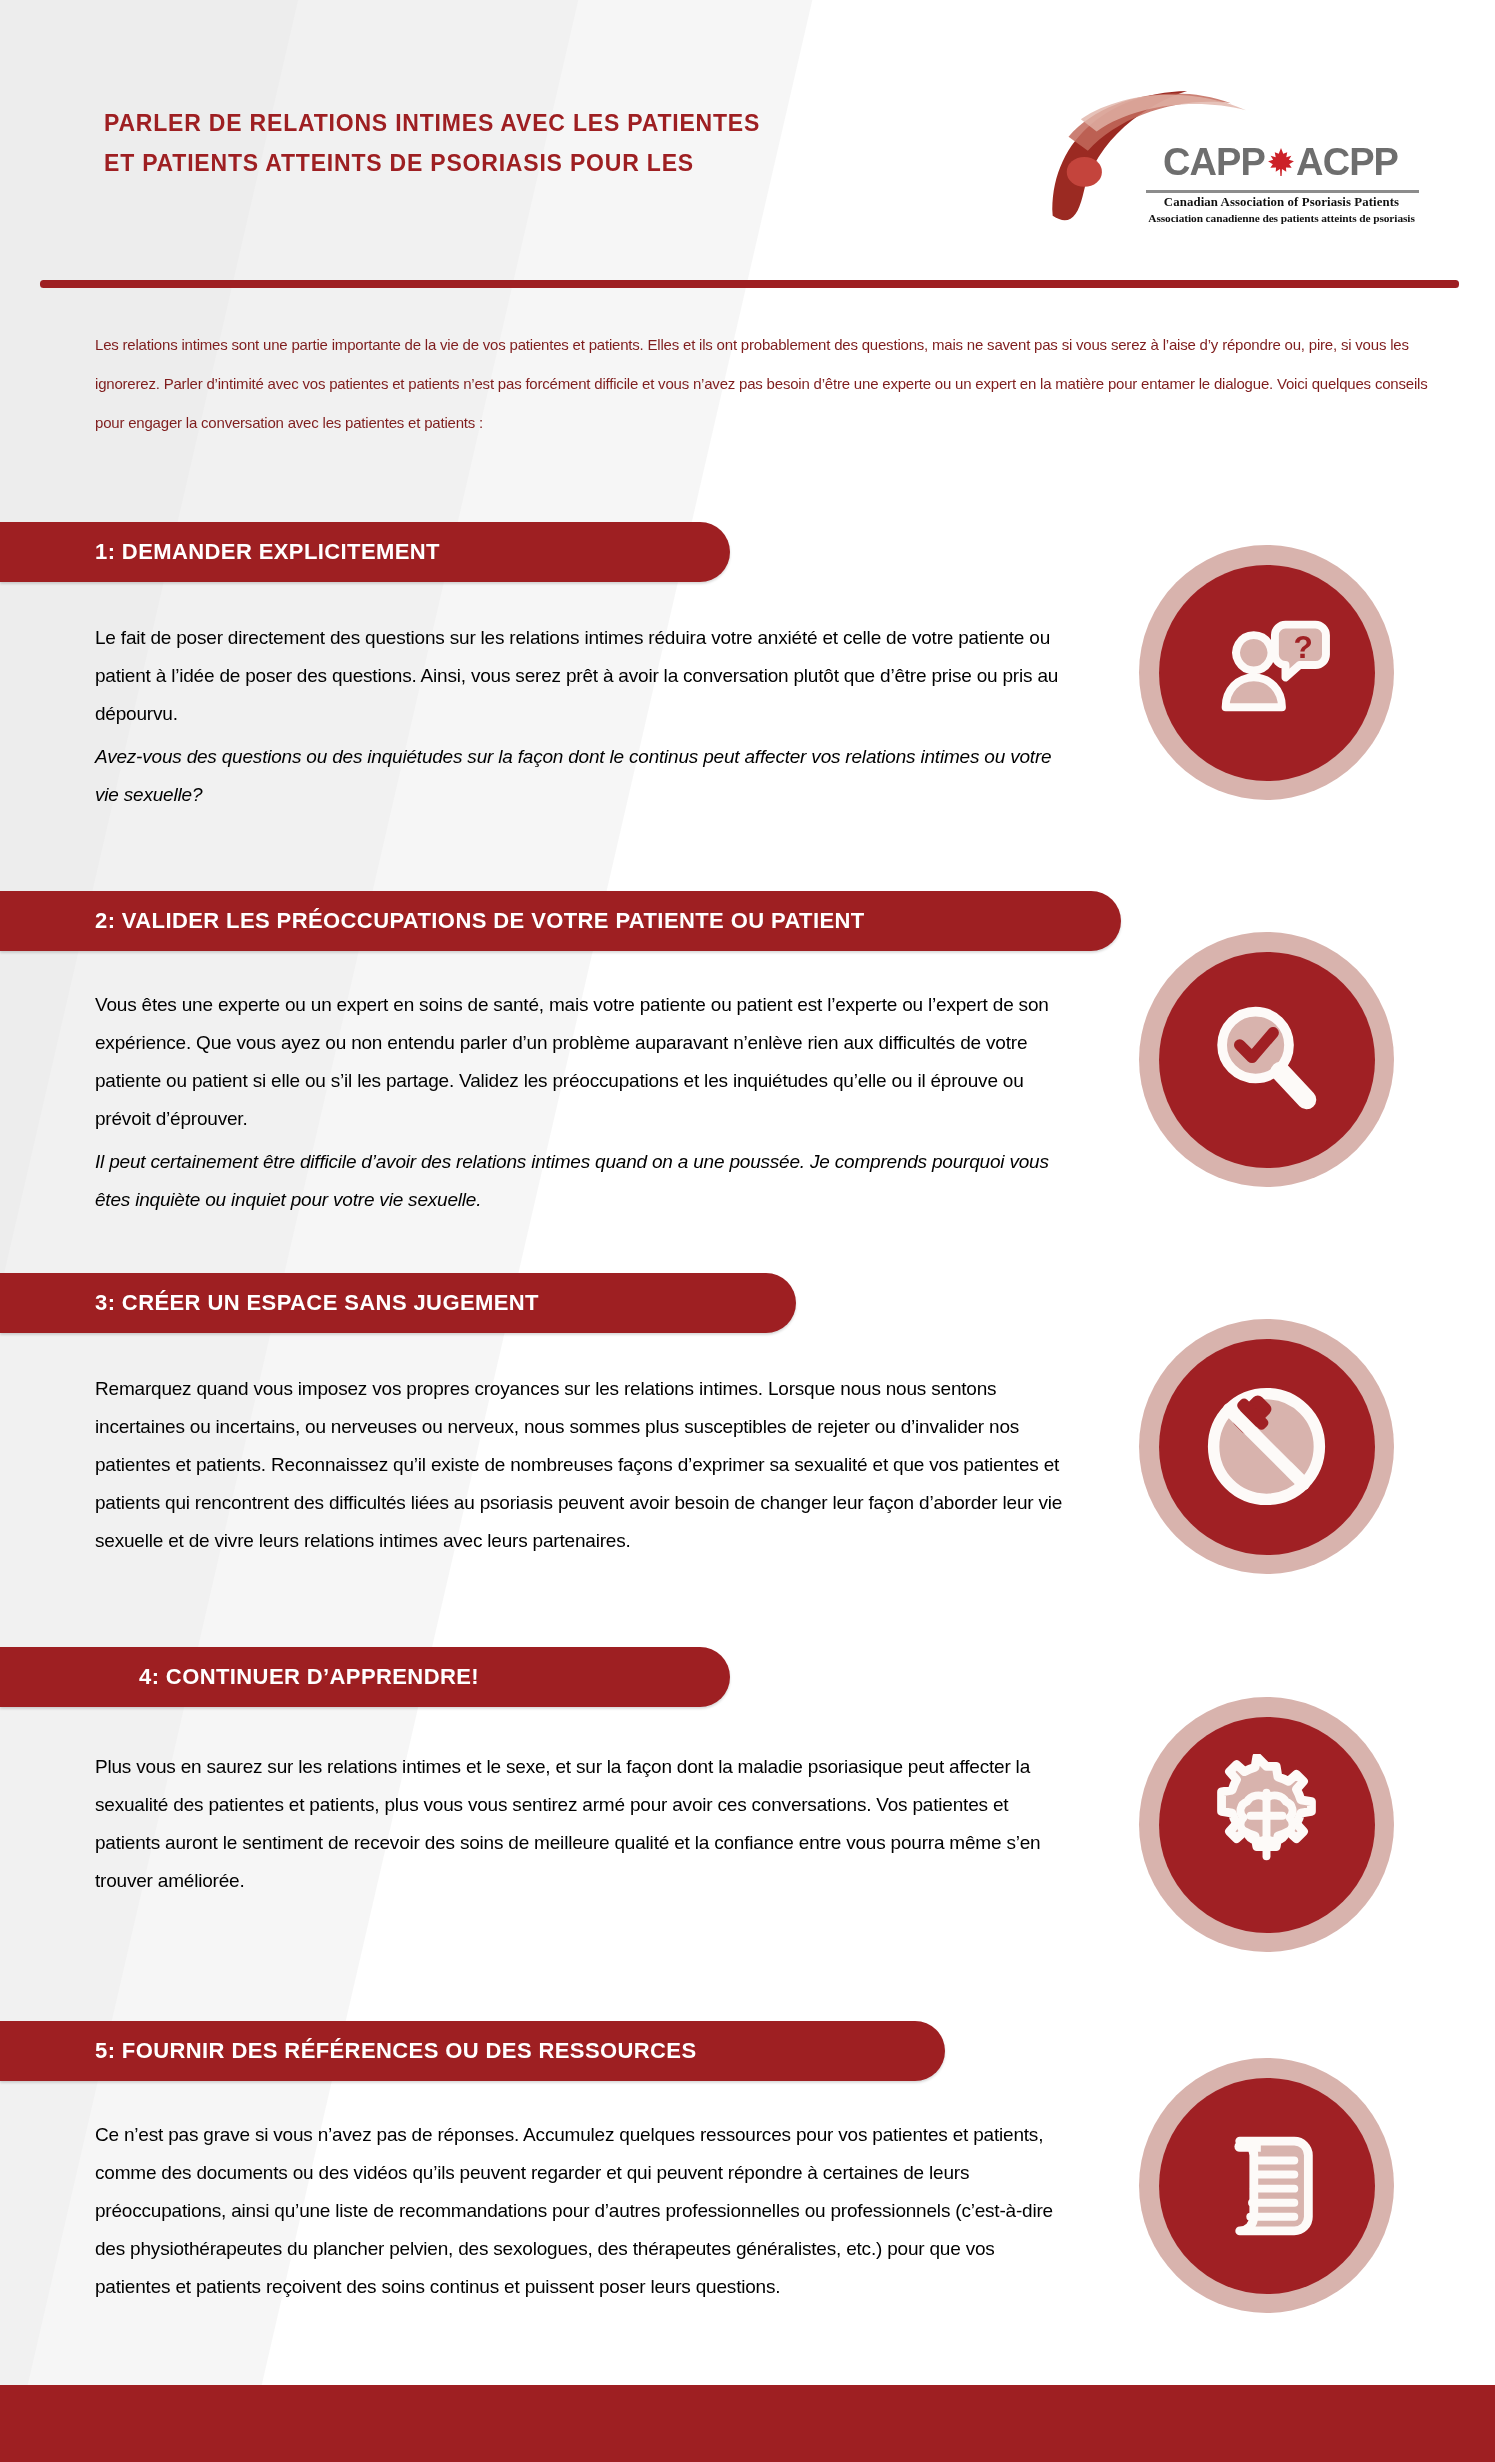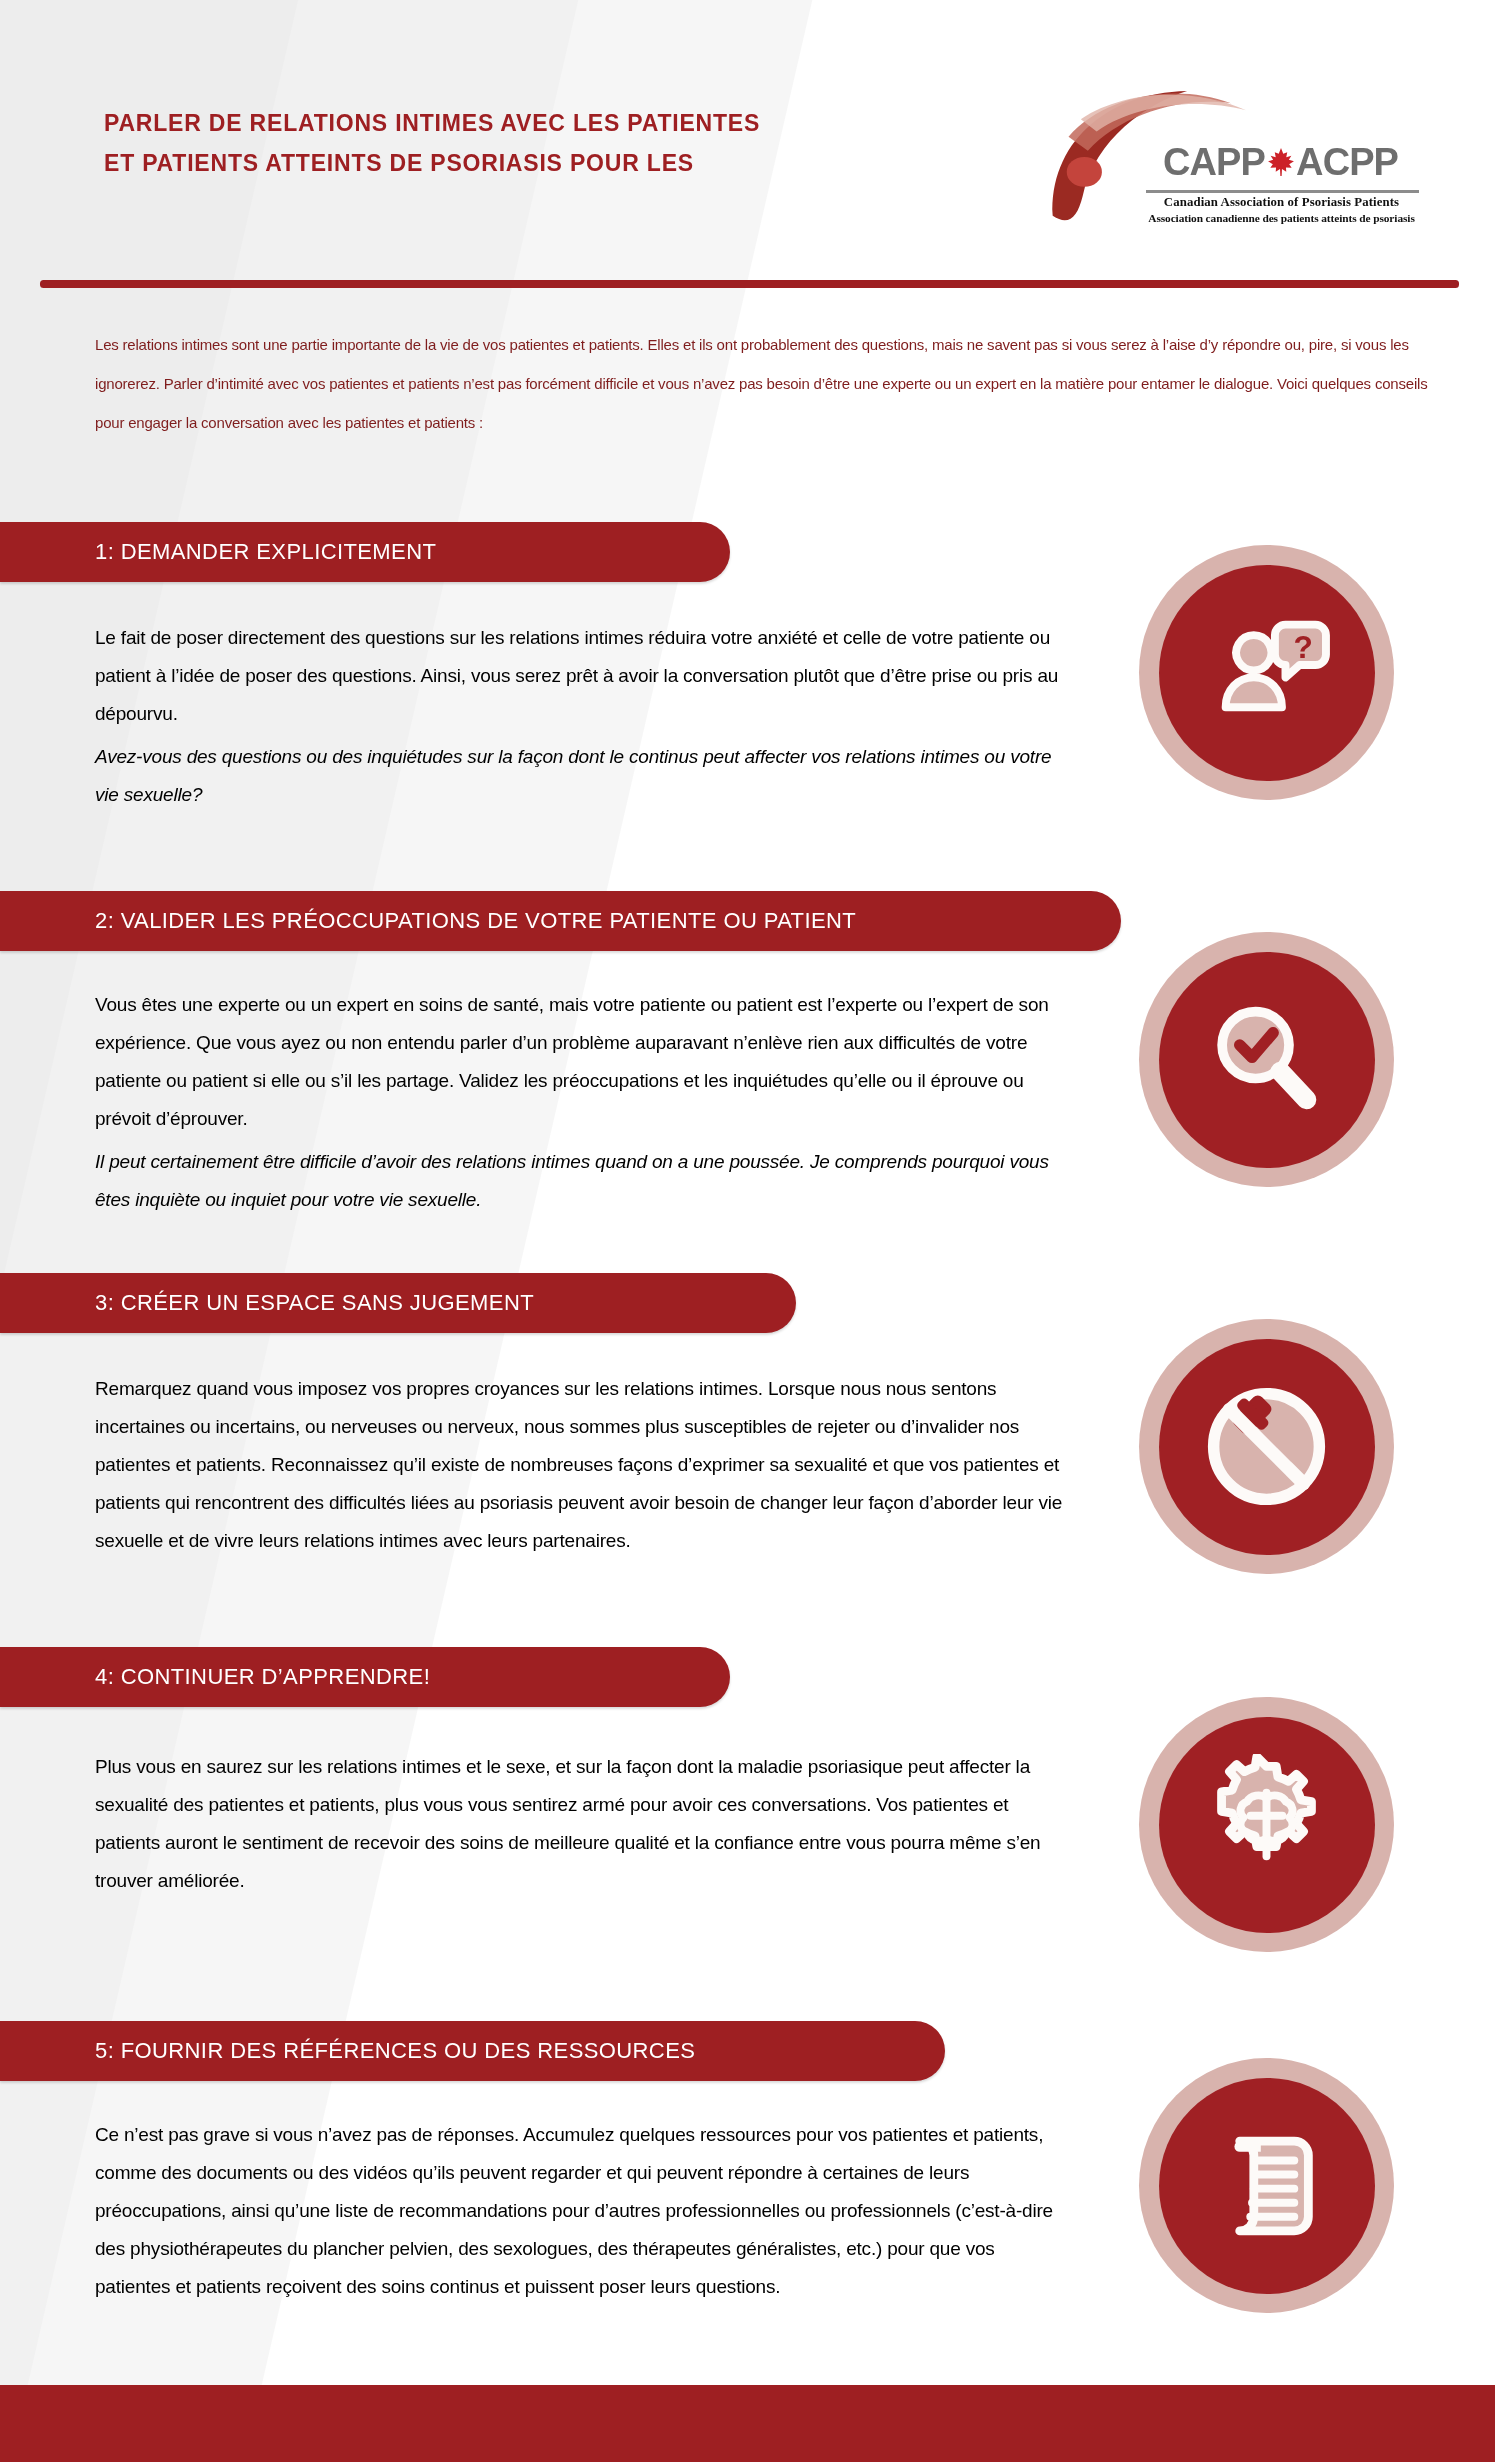--- a/index.html
+++ b/index.html
@@ -136,21 +136,21 @@
     background: #9e1f22;
     border-top-right-radius: 30px;
     border-bottom-right-radius: 30px;
     display: flex;
     align-items: center;
     box-shadow: 0 1.8px 2.6px rgba(0,0,0,0.16);
   }
   .sec-banner-text {
     color: #ffffff;
     font-size: 22px;
-    font-weight: normal;
+    font-weight: bold;
     letter-spacing: 0.4px;
     padding-left: 95px;
     white-space: nowrap;
     text-transform: uppercase;
   }
 
   .sec-body {
     position: absolute;
     left: 95px;
     width: 976px;
@@ -295,21 +295,21 @@
           <rect x="72" y="30" width="44" height="26" rx="7" fill="#a02024"></rect>
           <rect x="88" y="22" width="14" height="42" rx="5" fill="#a02024"></rect>
           <rect x="74" y="56" width="13" height="62" rx="6" fill="#a02024"></rect>
         </g>
         <path d="M38 38 L122 122" stroke="#fdfaf8" stroke-width="15" stroke-linecap="round"></path>
       </svg>
     </div>
   </div>
 
   <div class="section" style="top:1647px;">
-    <div class="sec-banner" style="width:730px;">
+    <div class="sec-banner" style="width:730px;padding-left:44px;">
       <span class="sec-banner-text">4: CONTINUER D’APPRENDRE!</span>
     </div>
     <div class="sec-body" style="top:101px;">
       <span>Plus vous en saurez sur les relations intimes et le sexe, et sur la façon dont la maladie psoriasique peut affecter la sexualité des patientes et patients, plus vous vous sentirez armé pour avoir ces conversations. Vos patientes et patients auront le sentiment de recevoir des soins de meilleure qualité et la confiance entre vous pourra même s’en trouver améliorée.</span>
     </div>
   </div>
 
   <div class="medallion" style="left:1139px; top:1697px;">
     <div class="medallion-inner">
       <svg width="141" height="141" viewBox="0 0 160 160">

